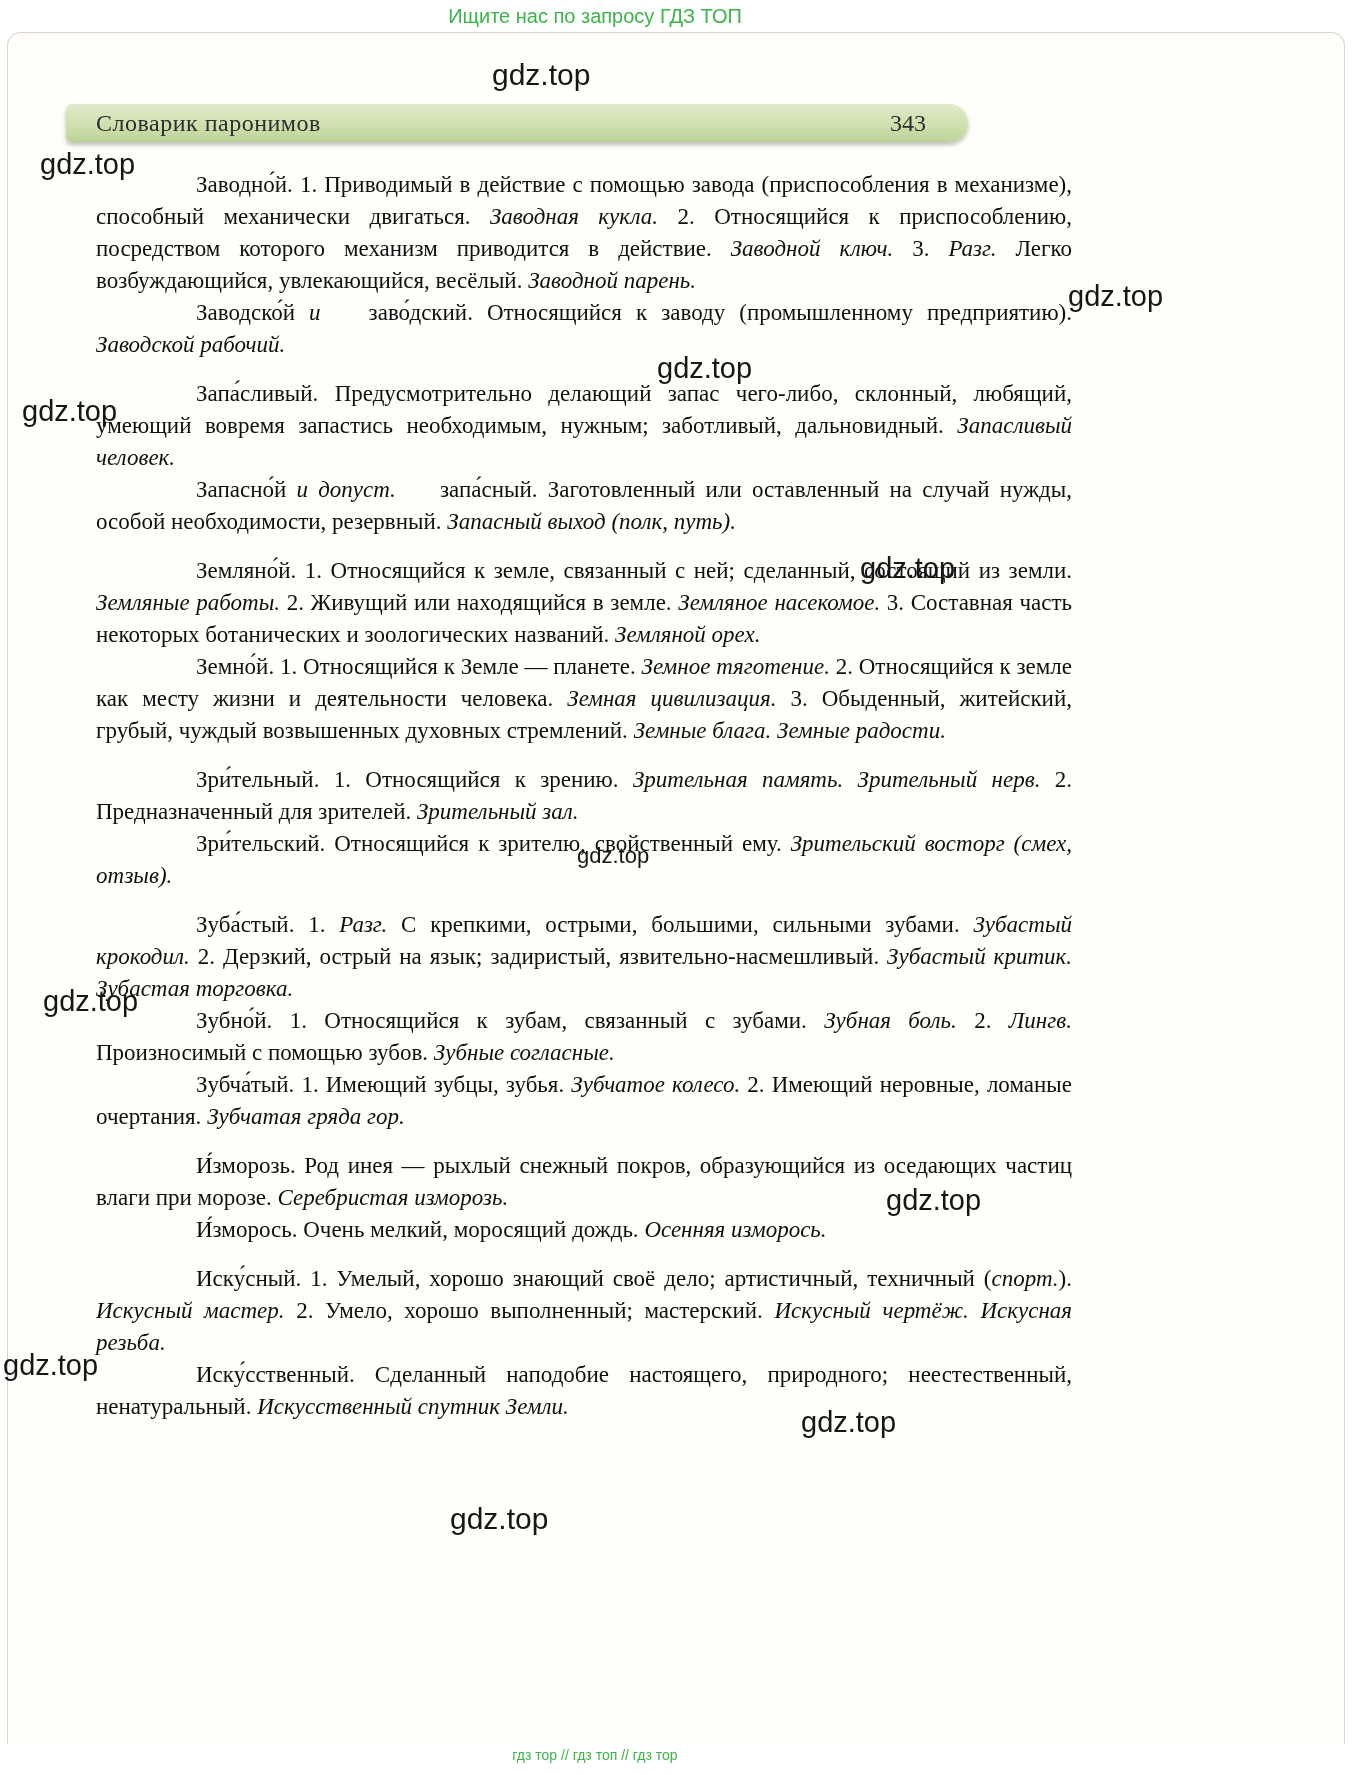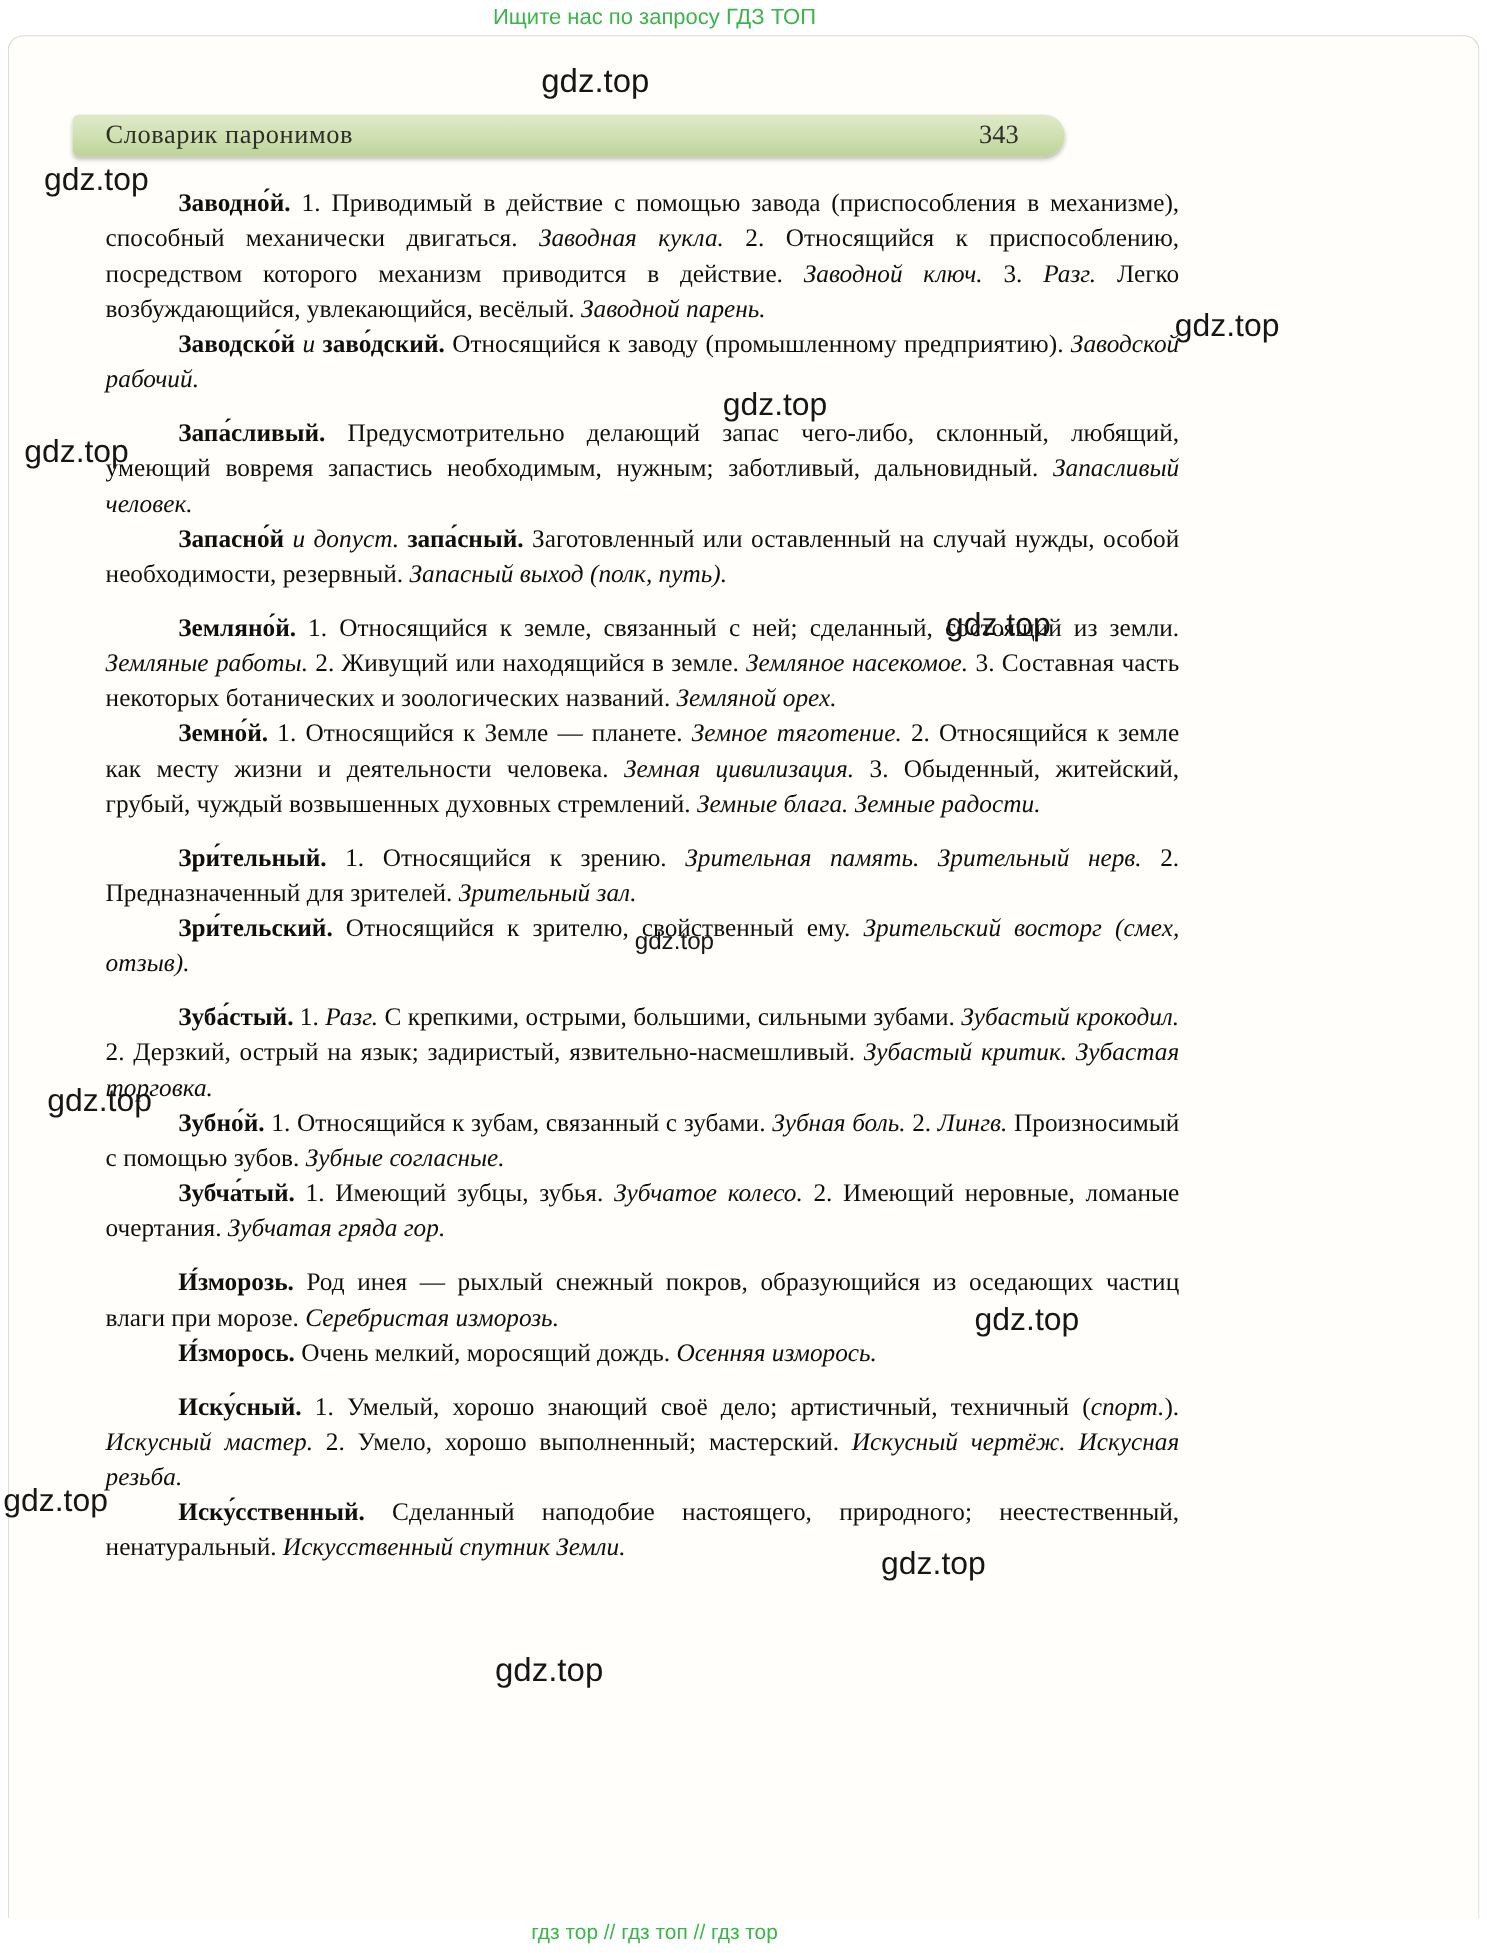--- a/index.html
+++ b/index.html
@@ -15,21 +15,21 @@
     text-align:center;
     color:#3bb54a;
     font-family:"Liberation Sans", sans-serif;
     font-size:20px;
   }
   .bottom-link {
     position:absolute; top:1747px; left:0; width:1190px;
     text-align:center;
     color:#3bb54a;
     font-family:"Liberation Sans", sans-serif;
-    font-size:19px;
+    font-size:14px;
   }
   .page {
     position:absolute; left:7px; top:32px;
     width:1338px; height:1712px;
     background:#fffefb;
     border:1px solid #d8d4ce;
     border-bottom:none;
     border-radius:14px 14px 0 0;
   }
   .header-bar {
@@ -47,21 +47,21 @@
     position:absolute; left:88px; top:136px; width:976px;
   }
   p.entry {
     font-size:23px;
     line-height:32px;
     text-align:justify;
     text-indent:66px;
     color:#0f0f0f;
   }
   p.entry.group-start { margin-top:17px; }
-  .b { font-weight:bold; }
+  .b { font-weight:normal;margin-left:34px; }
   .i { font-style:italic; }
   .wm-layer { position:absolute; left:0; top:0; width:100%; height:100%; pointer-events:none; }
   .wm {
     position:absolute;
     color:#161616;
     font-family:"Liberation Sans", sans-serif;
     font-weight:400;
     white-space:nowrap;
   }
 </style>

